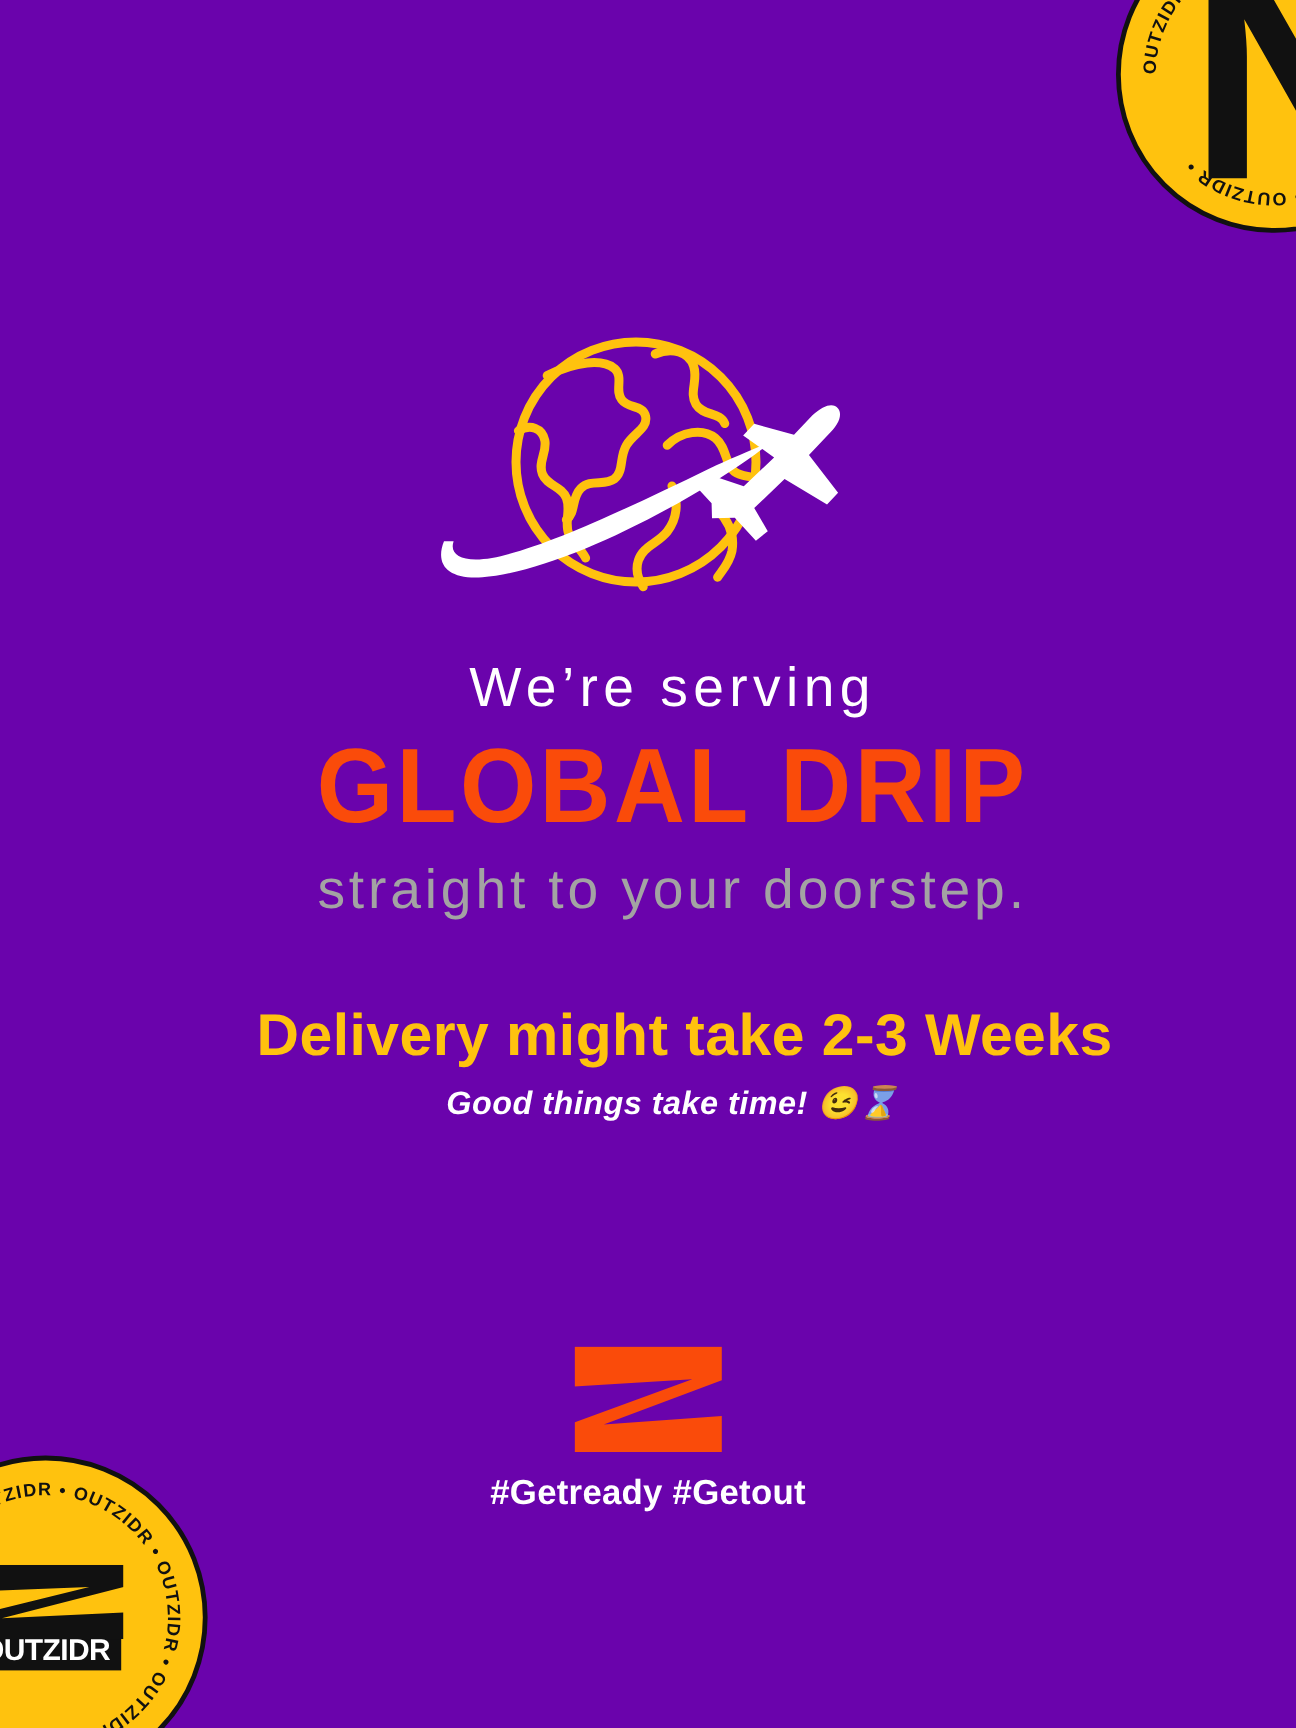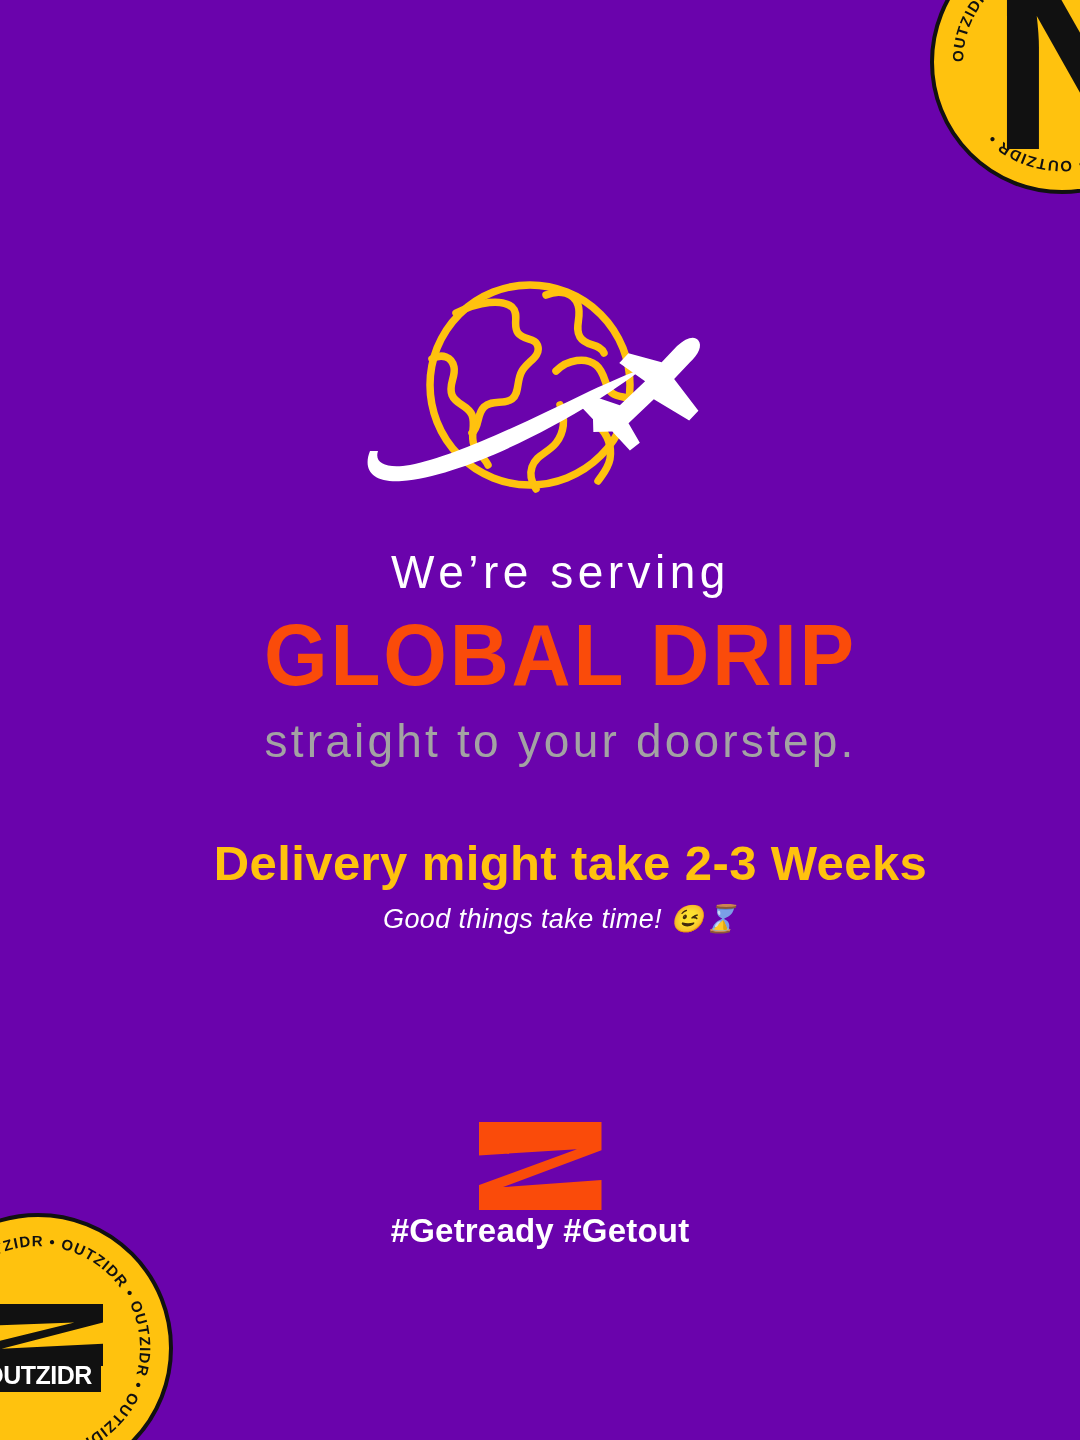--- a/index.html
+++ b/index.html
@@ -126,44 +126,44 @@
     font-size:49px;
     font-weight:bold;
     letter-spacing:0.4px;
     margin-top:72px;
     line-height:1.1;
     padding-left:20px;
   }
   .line-goodthings {
     color:#ffffff;
     font-size:27px;
-    font-weight:normal;
+    font-weight:bold;
     font-style:italic;
     letter-spacing:0.4px;
     margin-top:12px;
   }
 
   
   .footer {
     position:absolute;
     left:0; right:0;
     top:1122px;
     display:flex;
     flex-direction:column;
     align-items:center;
   }
   .logo-z {
     width:123px; height:88px;
     background:#FA4B0A;
     clip-path:polygon(0% 0%, 100% 0%, 100% 32%, 20% 74%, 100% 66%, 100% 100%, 0% 100%, 0% 72%, 80% 31%, 0% 38%);
   }
   .hashtags {
-    margin-top:2px;
+    margin-top:18px;
     color:#ffffff;
-    font-size:33px;
+    font-size:29px;
     font-weight:bold;
     letter-spacing:0.2px;
   }
 </style>
 </head>
 <body>
 
 <div id="poster">
 
   <div class="badge badge-tr">

